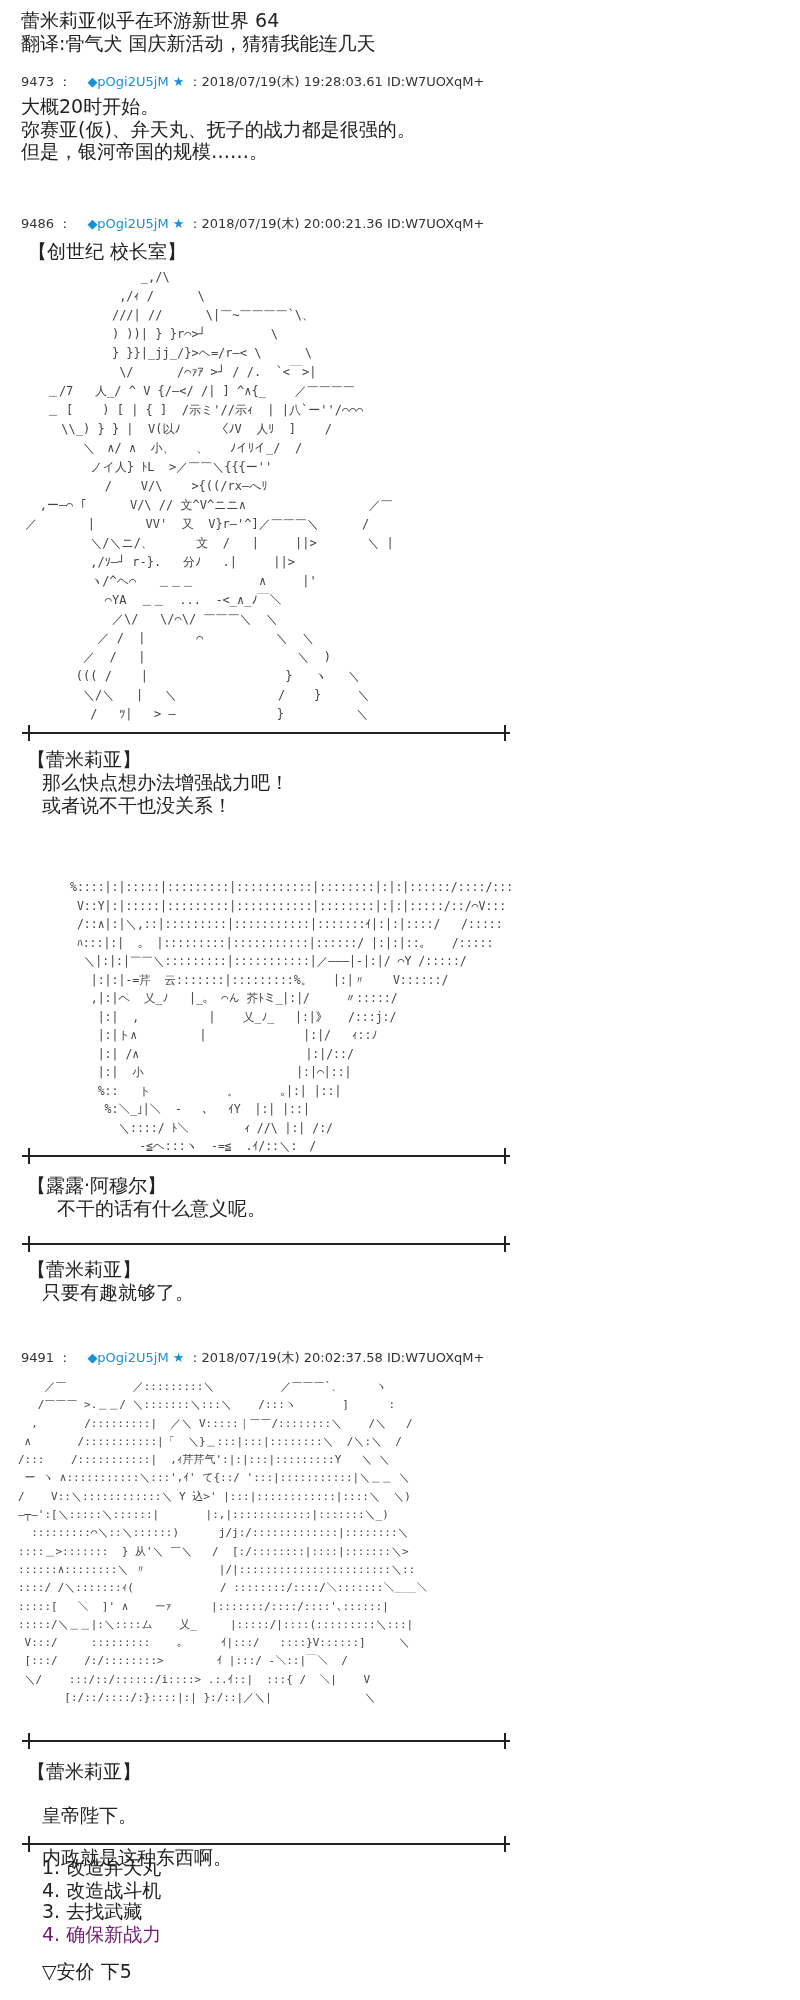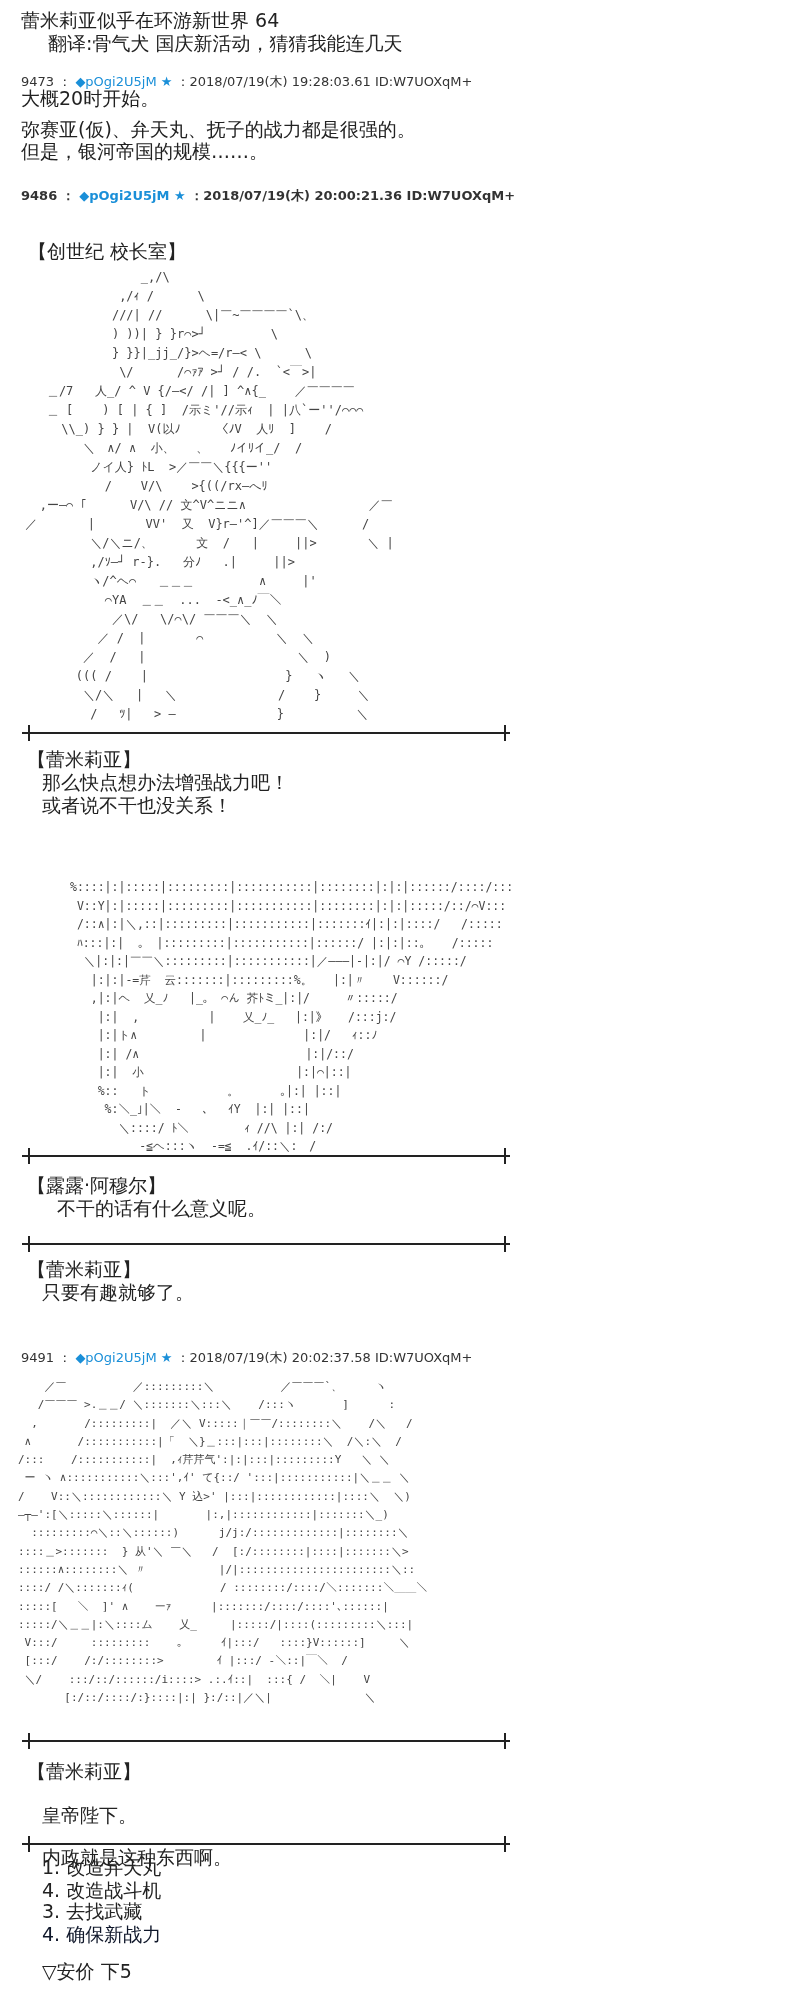--- a/index.html
+++ b/index.html
@@ -1,47 +1,47 @@
 <!DOCTYPE html>
 <html><head>
 <meta charset="utf-8">
 <style>
   html,body{margin:0;padding:0;background:#ffffff;}
   body{width:800px;height:2000px;position:relative;overflow:hidden;
        font-family:"DejaVu Sans","Liberation Sans",sans-serif;color:#222;}
   .t{position:absolute;font-size:19px;line-height:18px;white-space:nowrap;}
   .hdr{position:absolute;left:21px;font-size:13px;line-height:16px;white-space:nowrap;color:#333;}
-  .hdr .trip{color:#1a8fd8;}
+  .hdr .trip{color:#1a8fd8;margin-left:12px;}
   .hdr .star{color:#1a8fd8;}
   .art{position:absolute;margin:0;font-family:"DejaVu Sans Mono","Liberation Mono",monospace;
        font-size:12px;line-height:19px;white-space:pre;color:#444;letter-spacing:0;}
   .div{position:absolute;left:22px;width:488px;height:2px;background:#222;}
   .div::before,.div::after{content:"";position:absolute;top:-7px;width:2px;height:16px;background:#222;}
   .div::before{left:6px;}
   .div::after{right:4px;}
-  .red{color:#0f172a;}
+  .red{color:#701a75;}
 </style>
 </head>
 <body>
 
 <div class="t" style="left:21px;top:11px;">蕾米莉亚似乎在环游新世界  64</div>
-<div class="t" style="left:21px;top:34px;margin-left:27px;">翻译:骨气犬 国庆新活动，猜猜我能连几天</div>
+<div class="t" style="left:21px;top:34px;">翻译:骨气犬 国庆新活动，猜猜我能连几天</div>
 
 <div class="hdr" style="top:74px;">
   <span>9473</span>
   <span>：</span>
   <span class="trip">◆pOgi2U5jM</span>
   <span class="star">★</span>
   <span>：2018/07/19(木) 19:28:03.61 ID:W7UOXqM+</span>
 </div>
-<div class="t" style="left:21px;top:89px;">大概20时开始。</div>
+<div class="t" style="left:21px;top:97px;">大概20时开始。</div>
 <div class="t" style="left:21px;top:120px;">弥赛亚(仮)、弁天丸、抚子的战力都是很强的。</div>
 <div class="t" style="left:21px;top:142px;">但是，银河帝国的规模……。</div>
 
-<div class="hdr" style="top:188px;font-weight:bold;">
+<div class="hdr" style="top:216px;">
   <span>9486</span>
   <span>：</span>
   <span class="trip">◆pOgi2U5jM</span>
   <span class="star">★</span>
   <span>：2018/07/19(木) 20:00:21.36 ID:W7UOXqM+</span>
 </div>
 <div class="t" style="left:28px;top:242px;">【创世纪  校长室】</div>
 
 <pre class="art" style="left:18px;top:268px;">                 _,/\
               ,/ｨ /      \

